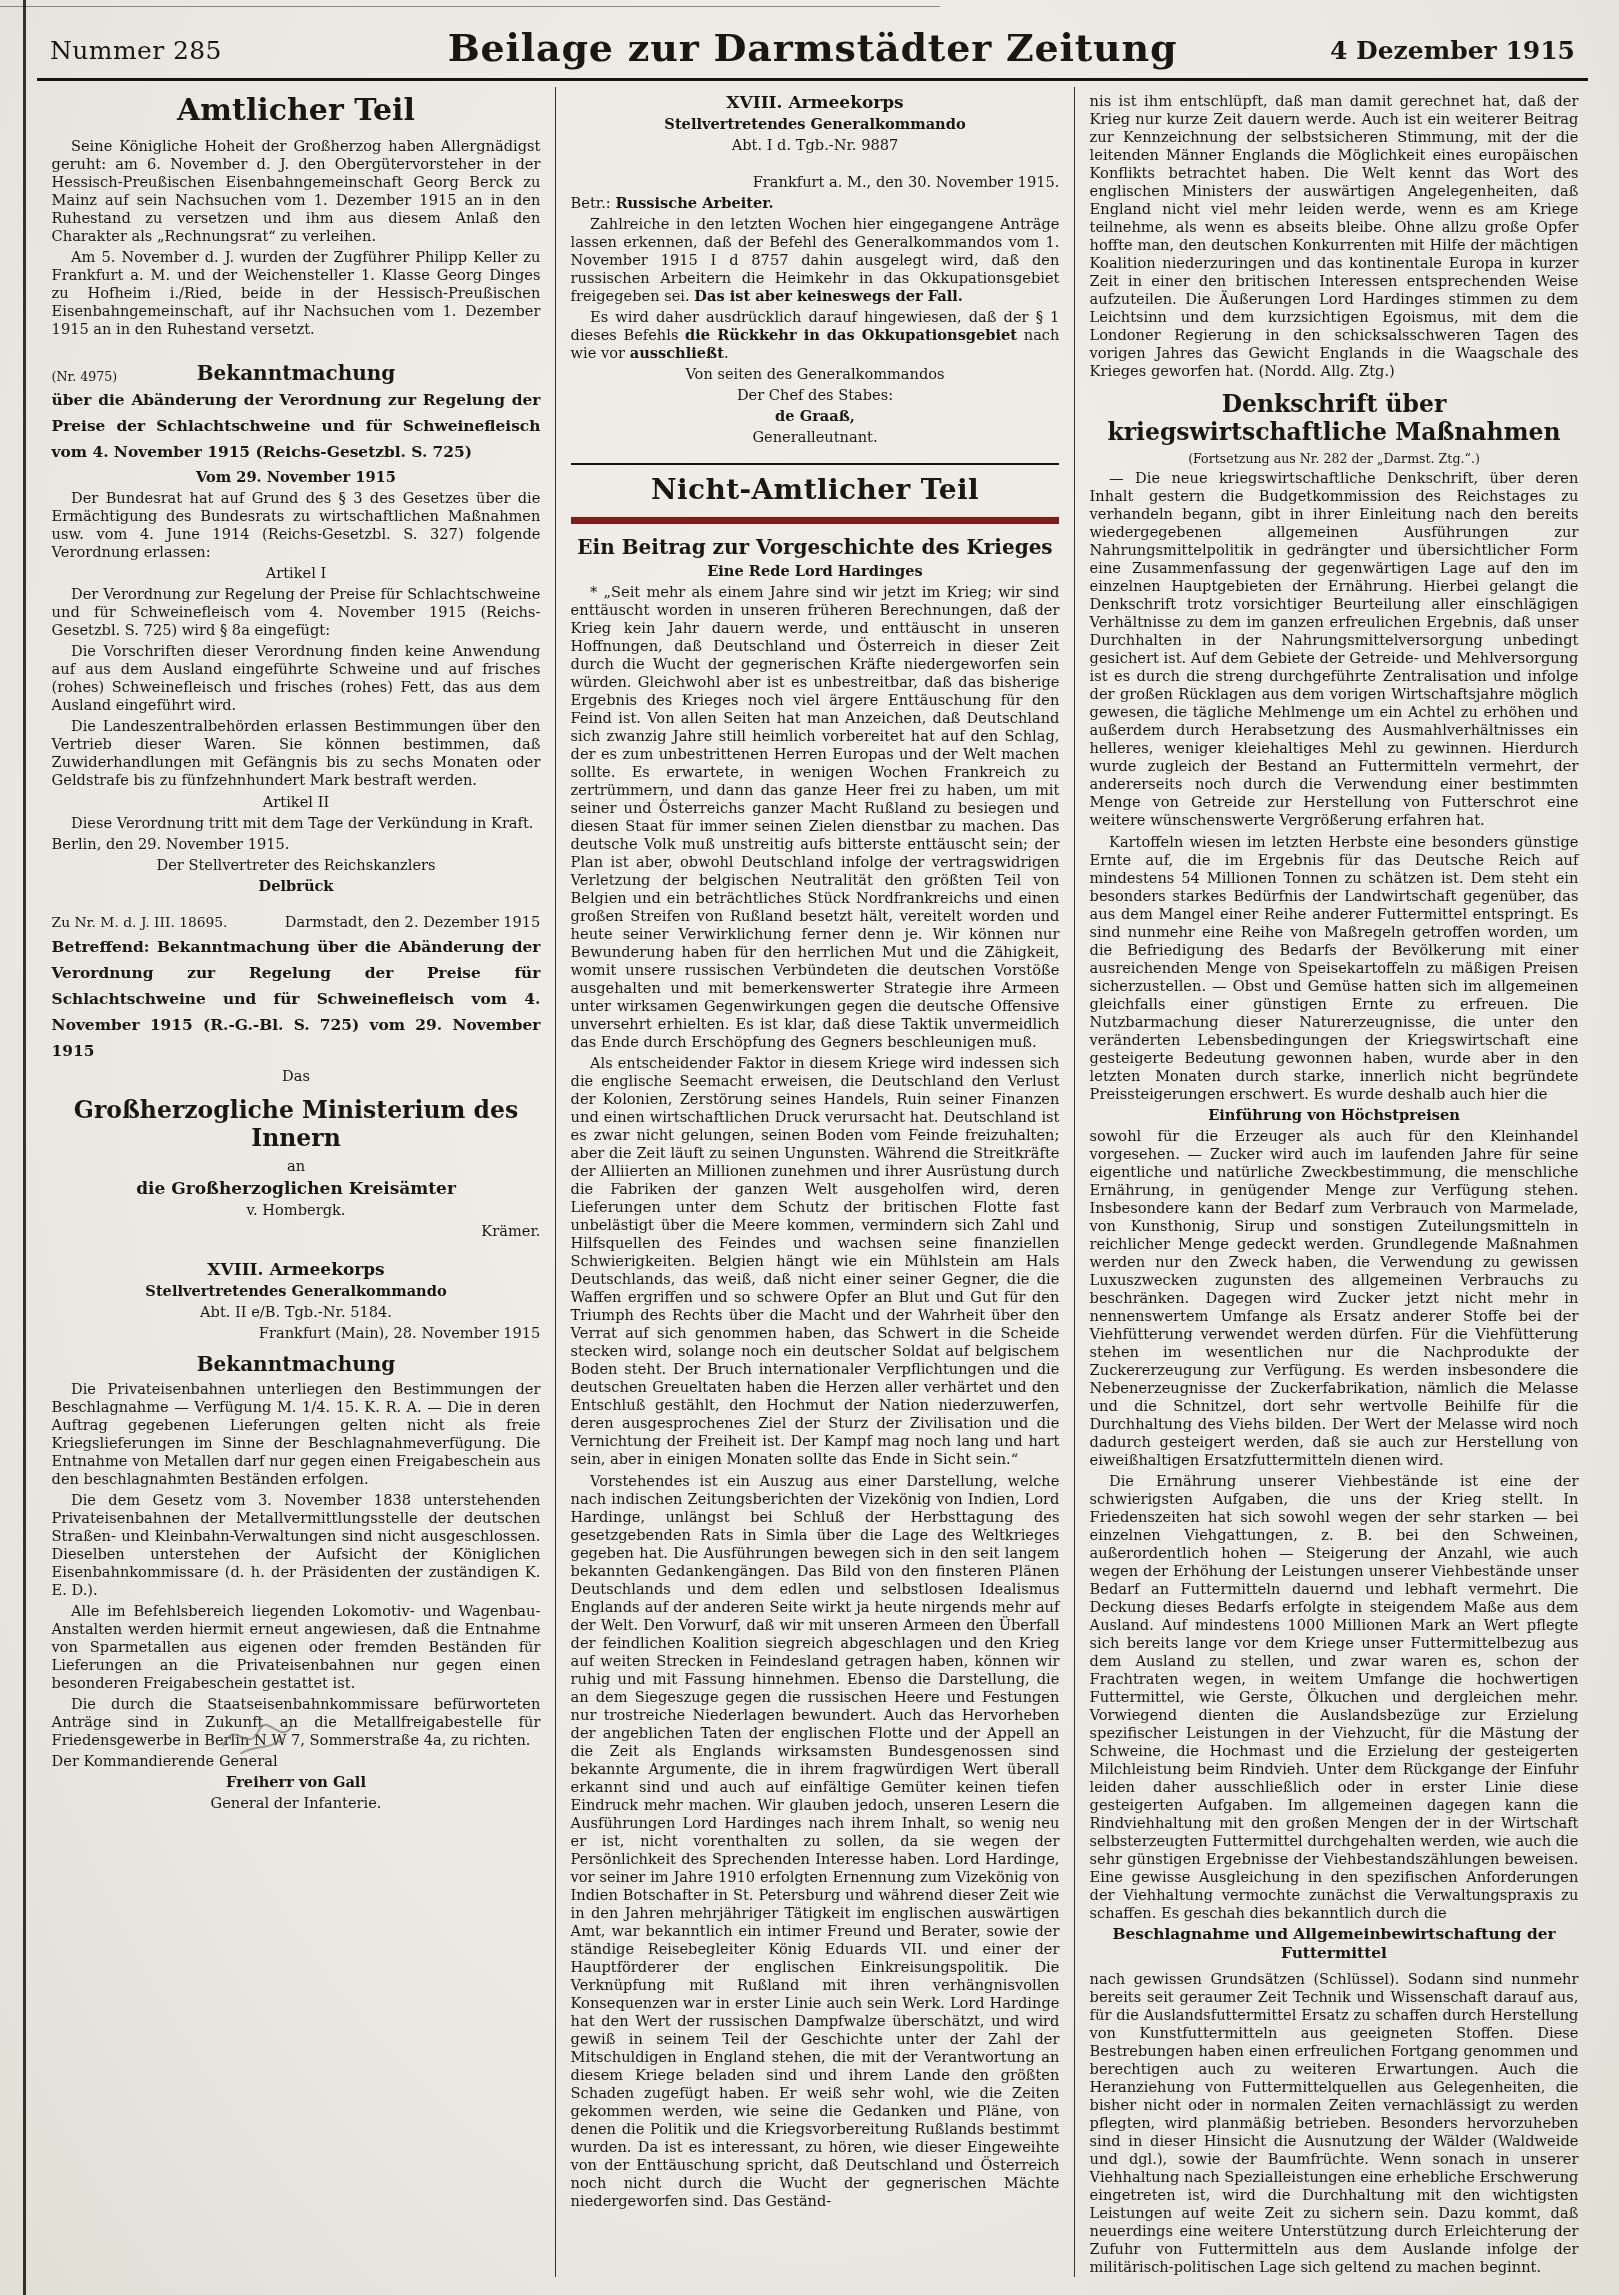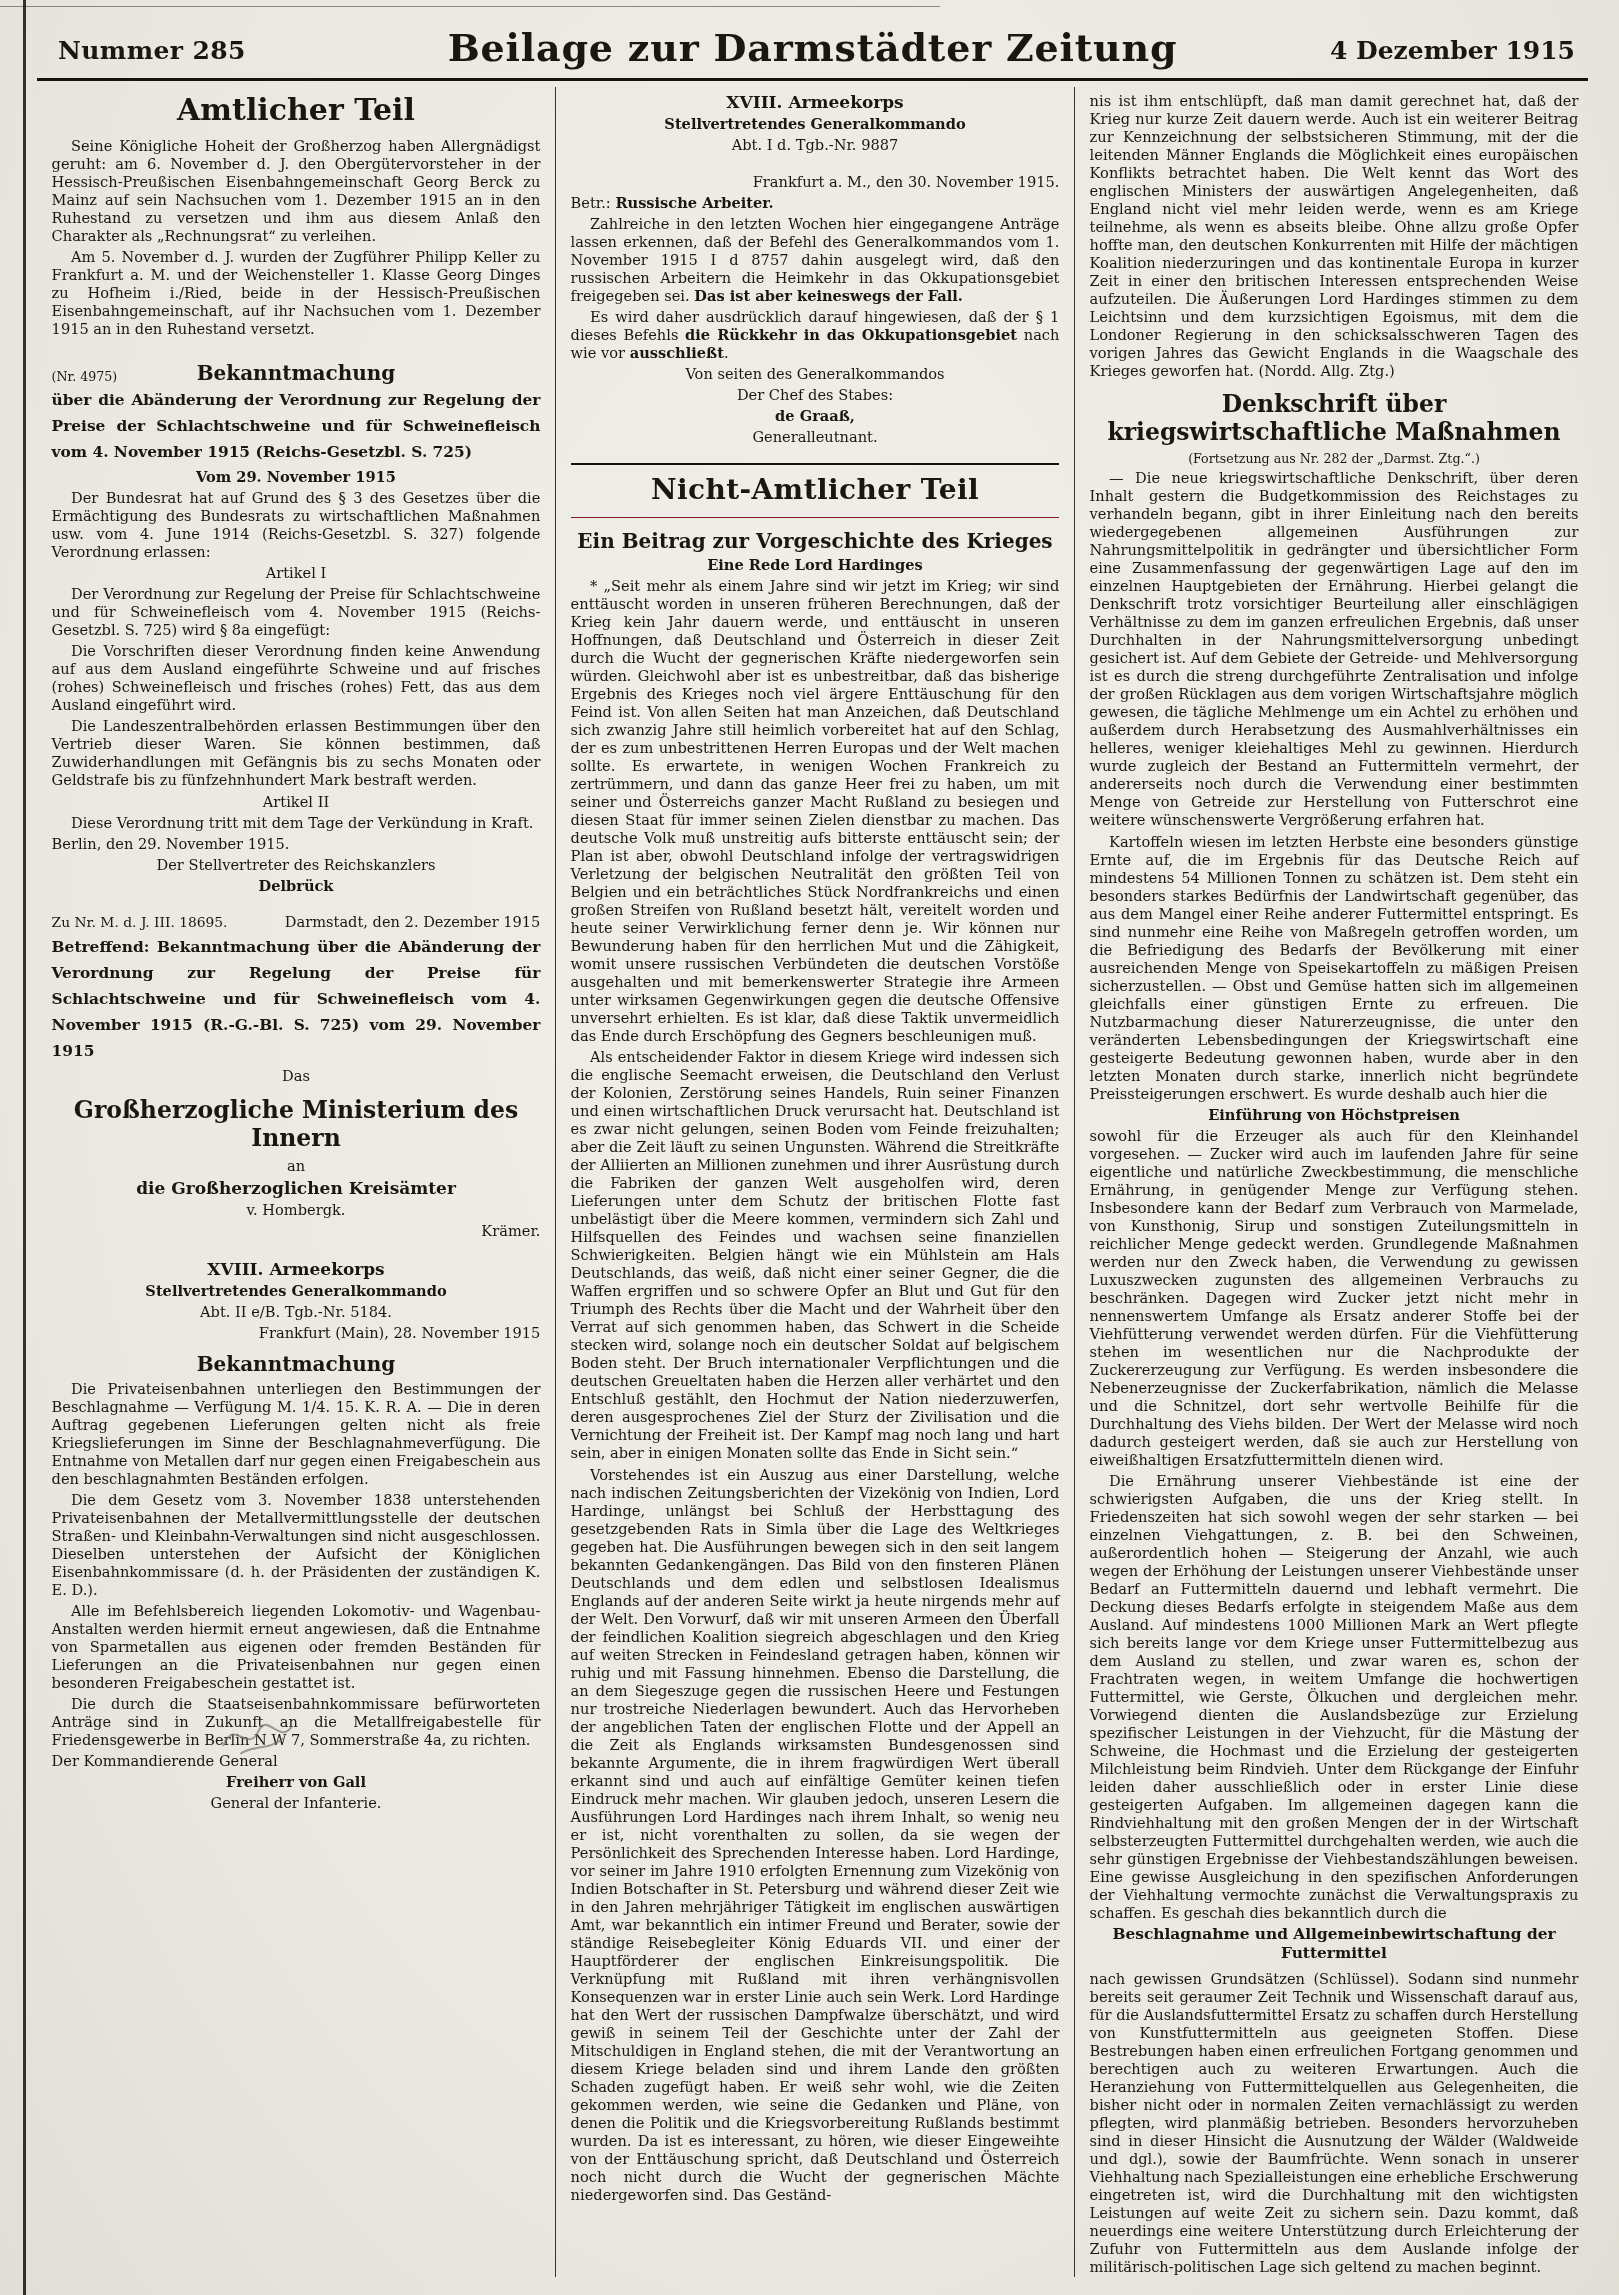--- a/index.html
+++ b/index.html
@@ -7,21 +7,21 @@
   body{
     width:1620px;height:2295px;position:relative;overflow:hidden;
     color:#1b160f;
     background:radial-gradient(ellipse at 50% 38%, #f1efe9 0%, #eae8e2 65%, #e1ded6 100%);
     font-family:"DejaVu Serif", serif;
   }
   .scan-left{position:absolute;left:23px;top:0;bottom:0;width:3.2px;background:#16120d;opacity:.85}
   .scan-top{position:absolute;left:0;top:5.7px;width:58%;height:1.6px;background:#16120d;opacity:.45}
 
   .masthead{position:absolute;left:50px;right:45px;top:19.4px;height:52px}
-  .issue{position:absolute;left:8px;bottom:6.5px;font-size:25px;font-weight:bold;letter-spacing:0.4px}
+  .issue{position:absolute;left:0;bottom:6.5px;font-size:25px;font-weight:normal;letter-spacing:0.4px}
   .mast-title{position:absolute;left:0;right:0;bottom:1.6px;text-align:center;font-size:38px;font-weight:bold;letter-spacing:0.8px}
   .mast-date{position:absolute;right:0;bottom:6.5px;font-size:25px;font-weight:bold}
   .mast-rule{position:absolute;left:37px;right:32px;top:78px;height:3.2px;background:#17130e}
 
   .cols{position:absolute;left:50px;right:40px;top:87px;bottom:18px;display:flex}
   .col{flex:1 1 0;min-width:0;padding:4.9px 14.6px 0;position:relative}
   .col+.col{border-left:1.3px solid #39332a}
   .col:first-child{padding-left:1.6px}
   .col:last-child{padding-right:1.6px}
 
@@ -32,21 +32,21 @@
   .right{text-align:right;font-size:14.6px;line-height:18.6px}
   .left{text-align:left;font-size:14.6px;line-height:18.6px}
   .bold{font-weight:bold}
   .lg{font-size:17px;line-height:21px}
   .small{font-size:12.6px;line-height:16px}
   .h1{text-align:center;font-weight:bold;font-size:30px;line-height:34px;margin:1.6px 0 9.7px}
   .h2{text-align:center;font-weight:bold;font-size:23.5px;line-height:27.5px;margin:11.3px 0 4.9px}
   .h3{text-align:center;font-weight:bold;font-size:20px;line-height:24px;margin:9.7px 0 3.2px}
   .bb{font-weight:bold;font-size:15.4px;line-height:26px;text-align:justify;margin:1.6px 0 3.2px}
   .bc{font-weight:bold;font-size:15.4px;line-height:19px;text-align:center;margin:3.2px 0 6.5px}
-  .divider{border-top:2px solid #17130e;border-bottom:1px solid #7f1d1d;text-align:center;font-weight:bold;font-size:28px;padding:8px 0 11.3px;margin:16px 0 11.3px;letter-spacing:0.4px}
+  .divider{border-top:2px solid #17130e;border-bottom:7px solid #7f1d1d;text-align:center;font-weight:bold;font-size:28px;padding:8px 0 11.3px;margin:16px 0 11.3px;letter-spacing:0.4px}
   .row{display:flex;justify-content:space-between;align-items:baseline;font-size:14.6px;line-height:18.6px}
   .row .rl{font-size:13.8px}
   .row .rr{font-size:14.6px}
   .hrow{position:relative;margin:6.5px 0 1.6px}
   .hrow .hl{position:absolute;left:0;top:8px;font-size:12.6px}
   .hrow .hc{text-align:center;font-weight:bold;font-size:20px;line-height:24px}
   .gap{height:13px}
   .pencil{position:absolute;left:162px;top:1616px;opacity:.65}
 </style>
 </head>

